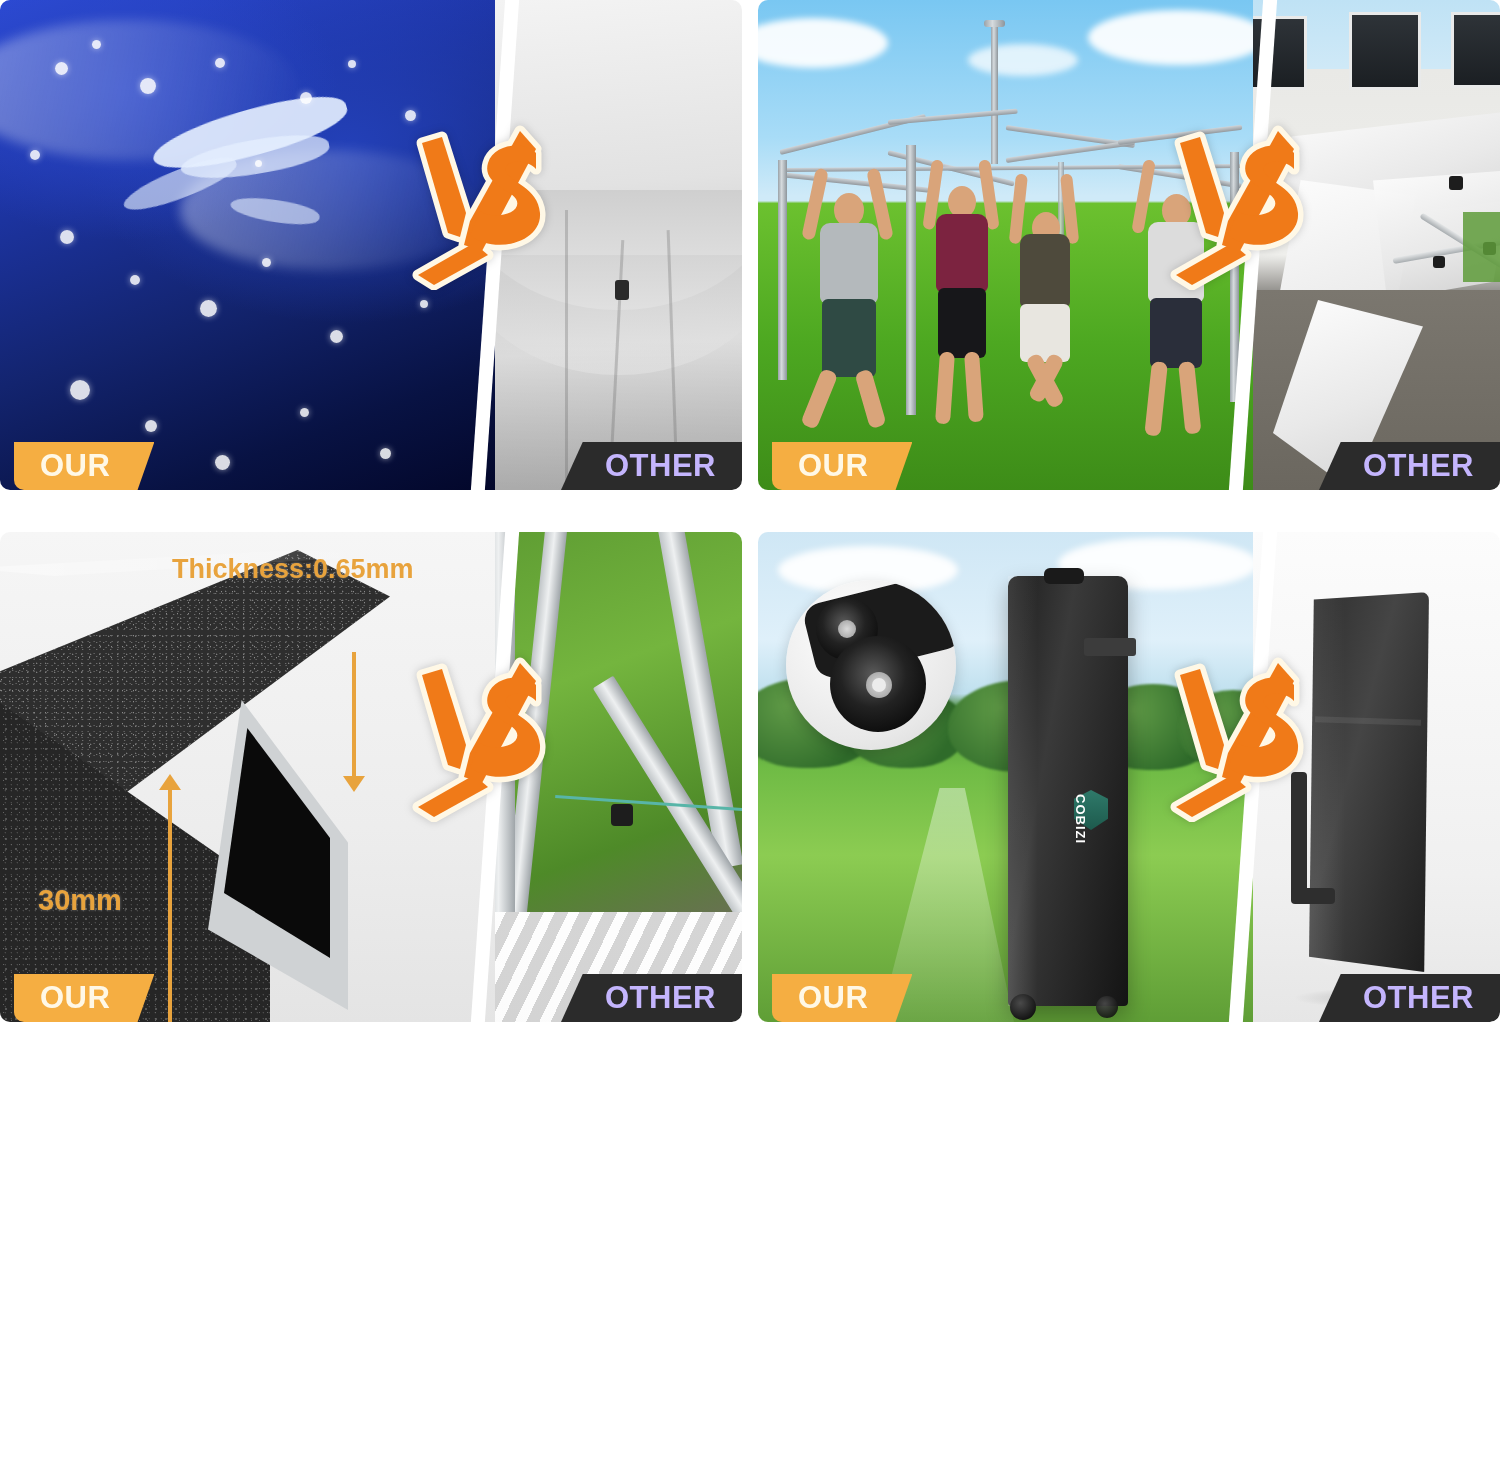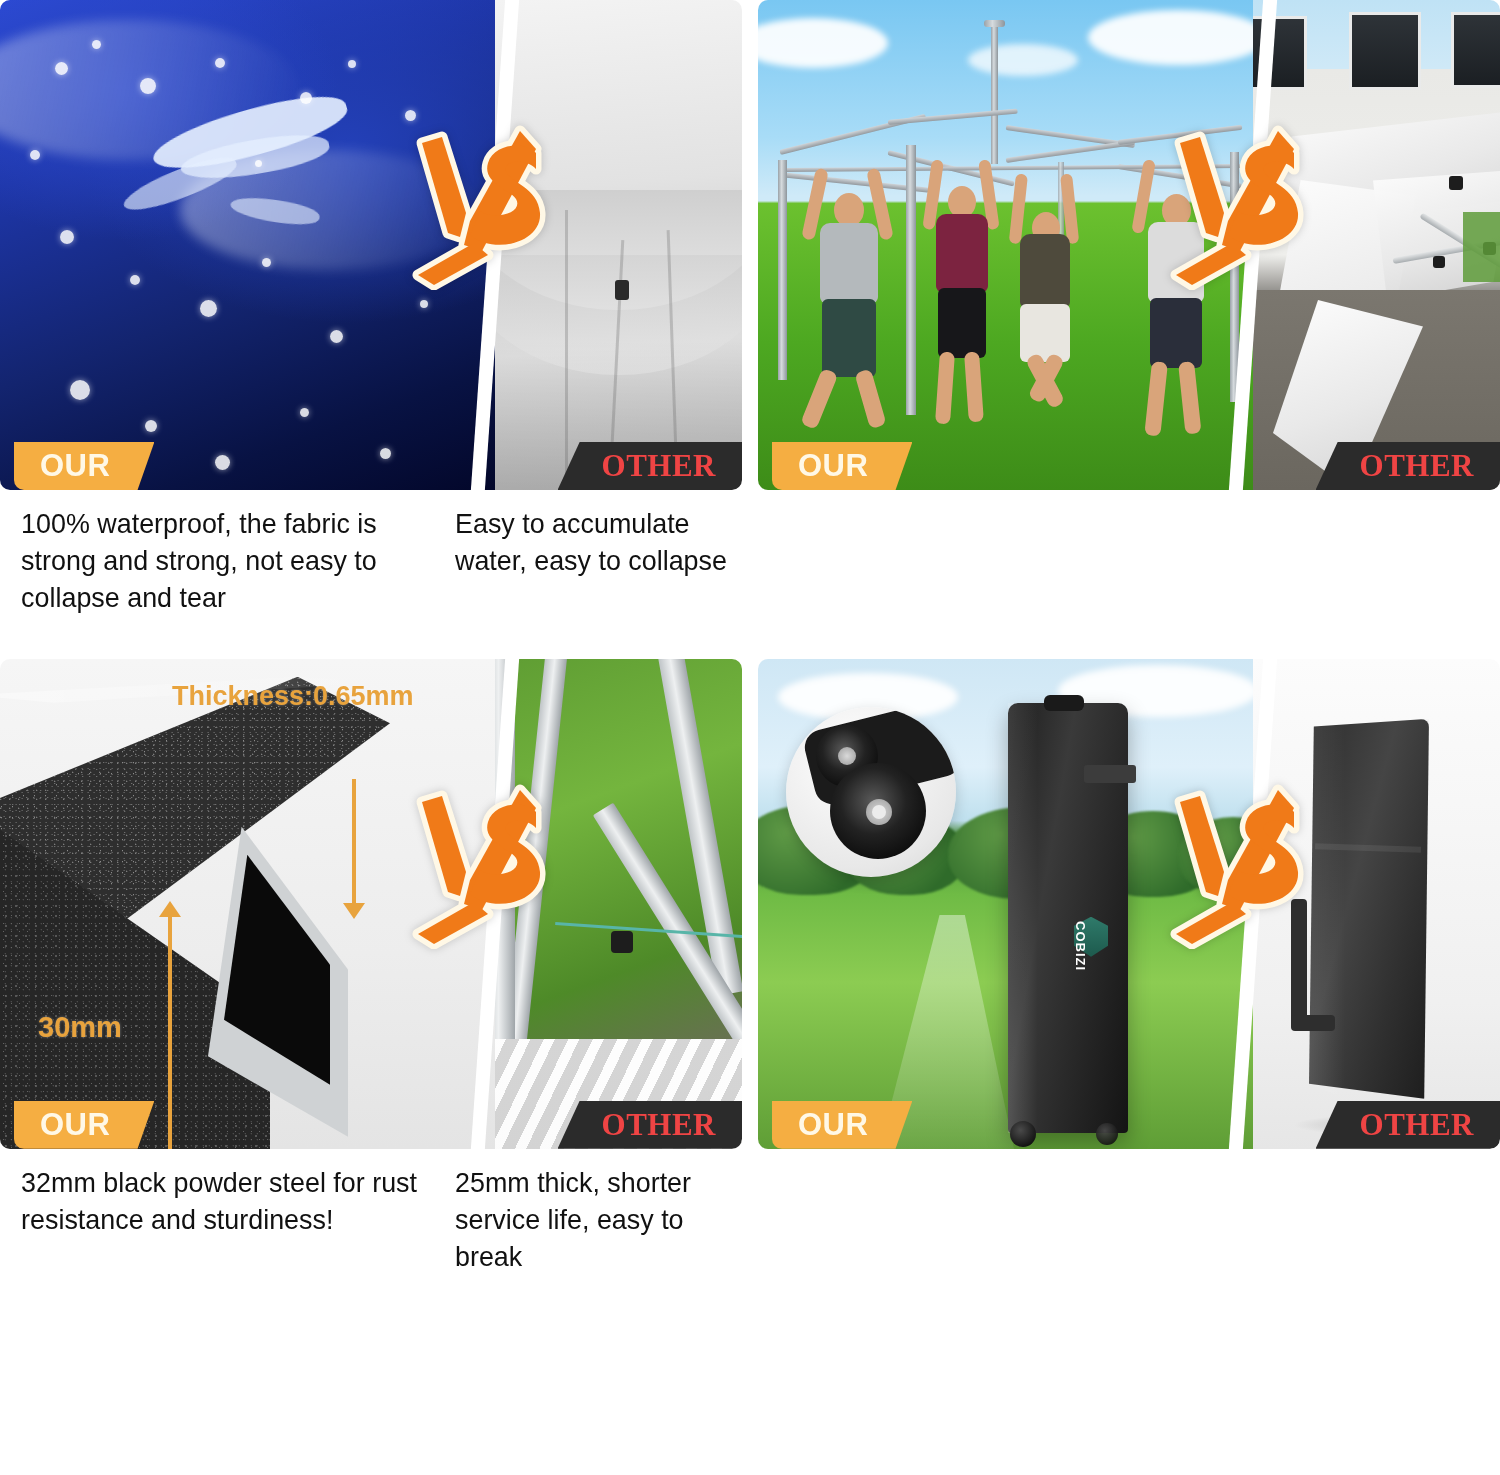--- a/index.html
+++ b/index.html
@@ -51,24 +51,23 @@
   }
   .badge.our {
     left:14px; padding:0 28px 0 26px;
     background:#f5ae42; color:#fff8e6;
     border-radius:0 0 0 10px;
     clip-path: polygon(0 0, 100% 0, 88% 100%, 0 100%);
     padding-right:44px;
   }
   .badge.other {
     right:0; padding:0 26px 0 44px;
-    background:#2b2b2b; color:#ef4444;
+    background:#2b2b2b; color:#c4b5fd;
     border-radius:0 0 10px 0;
     clip-path: polygon(12% 0, 100% 0, 100% 100%, 0 100%);
-    font-family: Liberation Serif, serif;
   }
 
   
   .vs {
     position:absolute; z-index:9; width:140px; height:165px;
     left:408px; top:125px; pointer-events:none;
   }
   .vs svg { width:100%; height:100%; display:block;
     filter: drop-shadow(0 0 4px rgba(0,0,0,.18)); }
 
@@ -260,24 +259,20 @@
                 <path d="M112 6 L128 24 L74 126 L56 120 L62 96 Z"></path>
                 <path d="M128 28 C118 16, 86 18, 80 38 C74 58, 102 64, 108 74
                          C116 88, 86 96, 72 86 L62 110 C86 130, 134 118, 132 88
                          C130 62, 102 58, 98 46 C95 36, 116 32, 128 44 Z"></path>
                 <path d="M10 150 L66 118 L80 130 L26 160 Z"></path>
               </g>
             </svg>
           </div>
         </div>
 
-        <div class="caps">
-          <div class="cap our">100% waterproof, the fabric is strong and strong, not easy to collapse and tear</div>
-          <div class="cap other">Easy to accumulate water, easy to collapse</div>
-        </div>
       </div>
 
       <div class="quad">
         <div class="shots">
 
           <div class="shot our">
             <div class="photo scene-grass">
               <div class="cloud" style="left:-20px;top:18px;width:150px;height:50px;"></div>
               <div class="cloud" style="left:330px;top:10px;width:180px;height:55px;"></div>
               <div class="cloud" style="left:210px;top:44px;width:110px;height:32px;opacity:.8;"></div>
@@ -456,24 +451,20 @@
                 <path d="M112 6 L128 24 L74 126 L56 120 L62 96 Z"></path>
                 <path d="M128 28 C118 16, 86 18, 80 38 C74 58, 102 64, 108 74
                          C116 88, 86 96, 72 86 L62 110 C86 130, 134 118, 132 88
                          C130 62, 102 58, 98 46 C95 36, 116 32, 128 44 Z"></path>
                 <path d="M10 150 L66 118 L80 130 L26 160 Z"></path>
               </g>
             </svg>
           </div>
         </div>
 
-        <div class="caps">
-          <div class="cap our">32mm black powder steel for rust resistance and sturdiness!</div>
-          <div class="cap other">25mm thick, shorter service life, easy to break</div>
-        </div>
       </div>
 
       <div class="quad">
         <div class="shots">
 
           <div class="shot our">
             <div class="photo park-bg">
               <div class="cloud" style="left:20px;top:14px;width:180px;height:48px;"></div>
               <div class="cloud" style="left:300px;top:6px;width:200px;height:52px;"></div>
               <div class="tree" style="left:-20px;top:146px;width:140px;height:90px;"></div>

